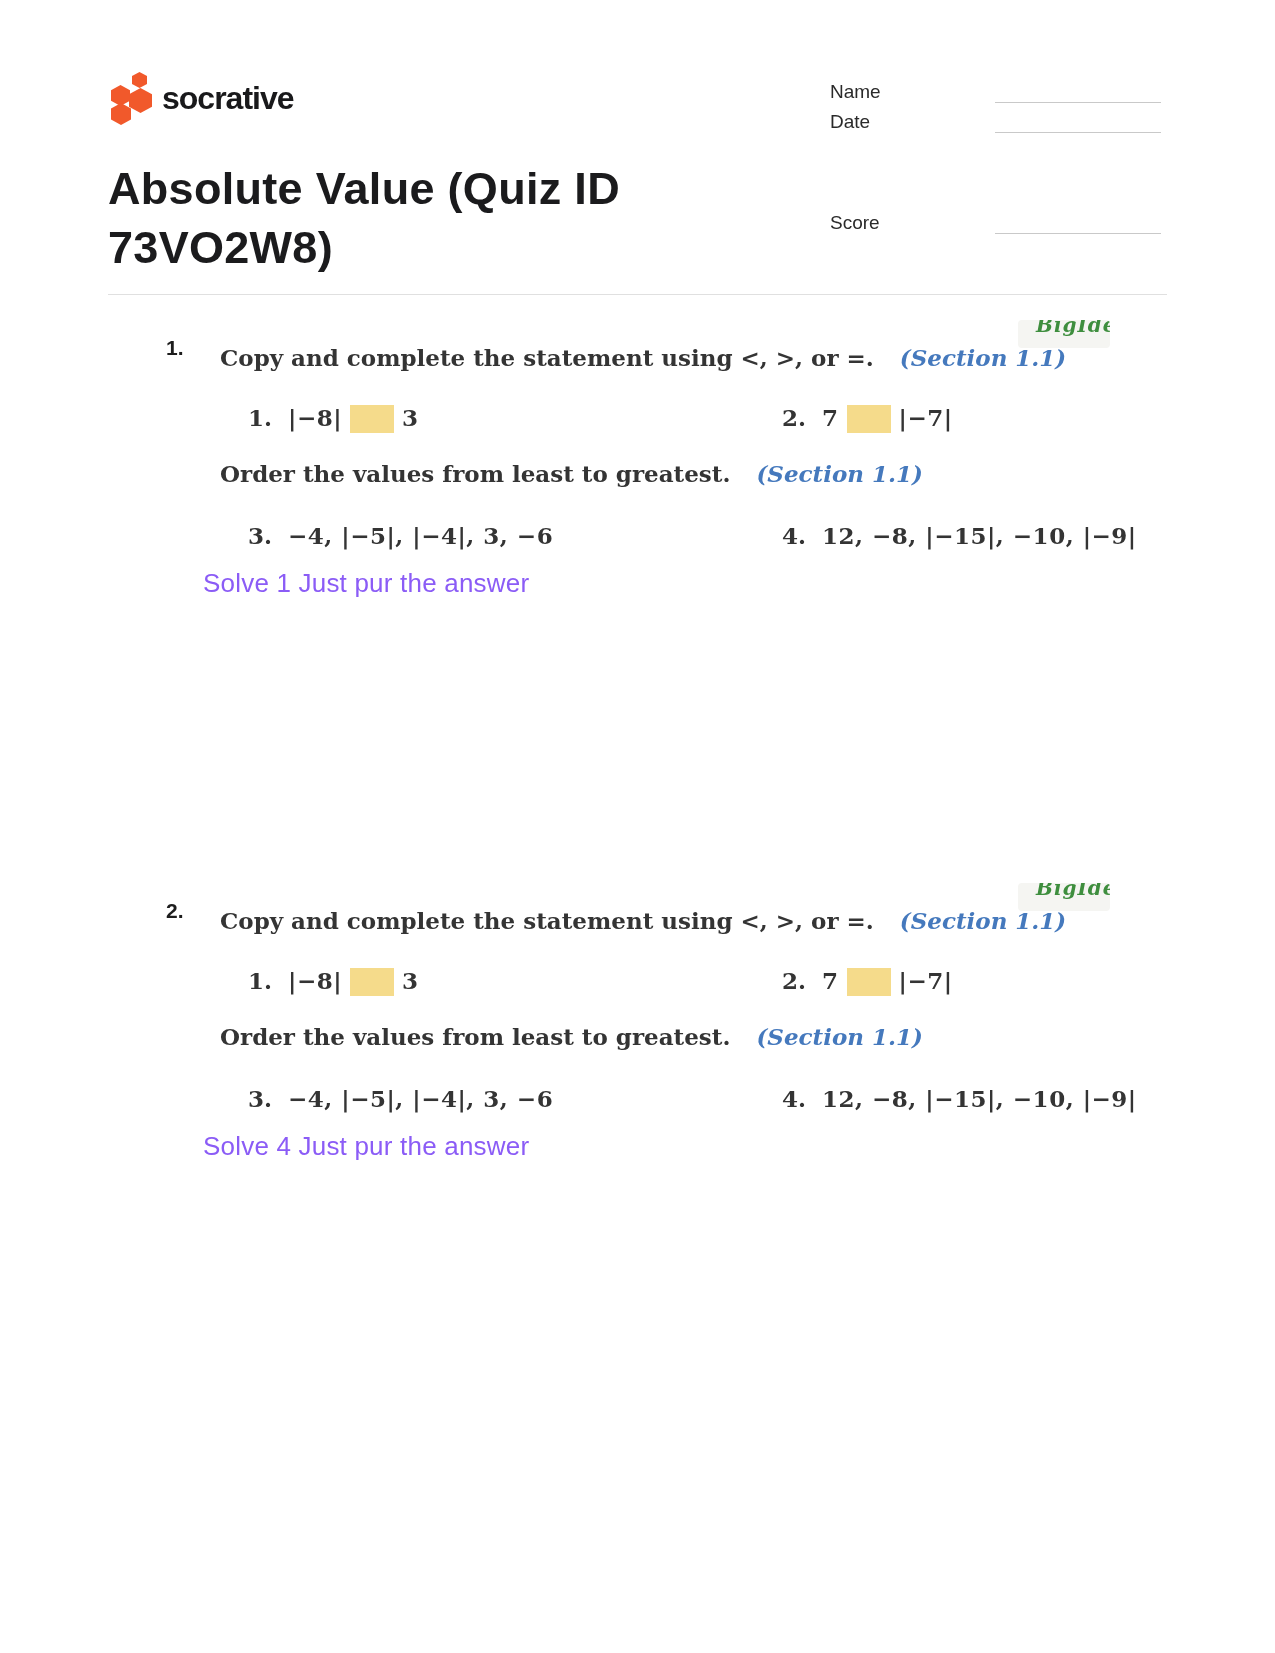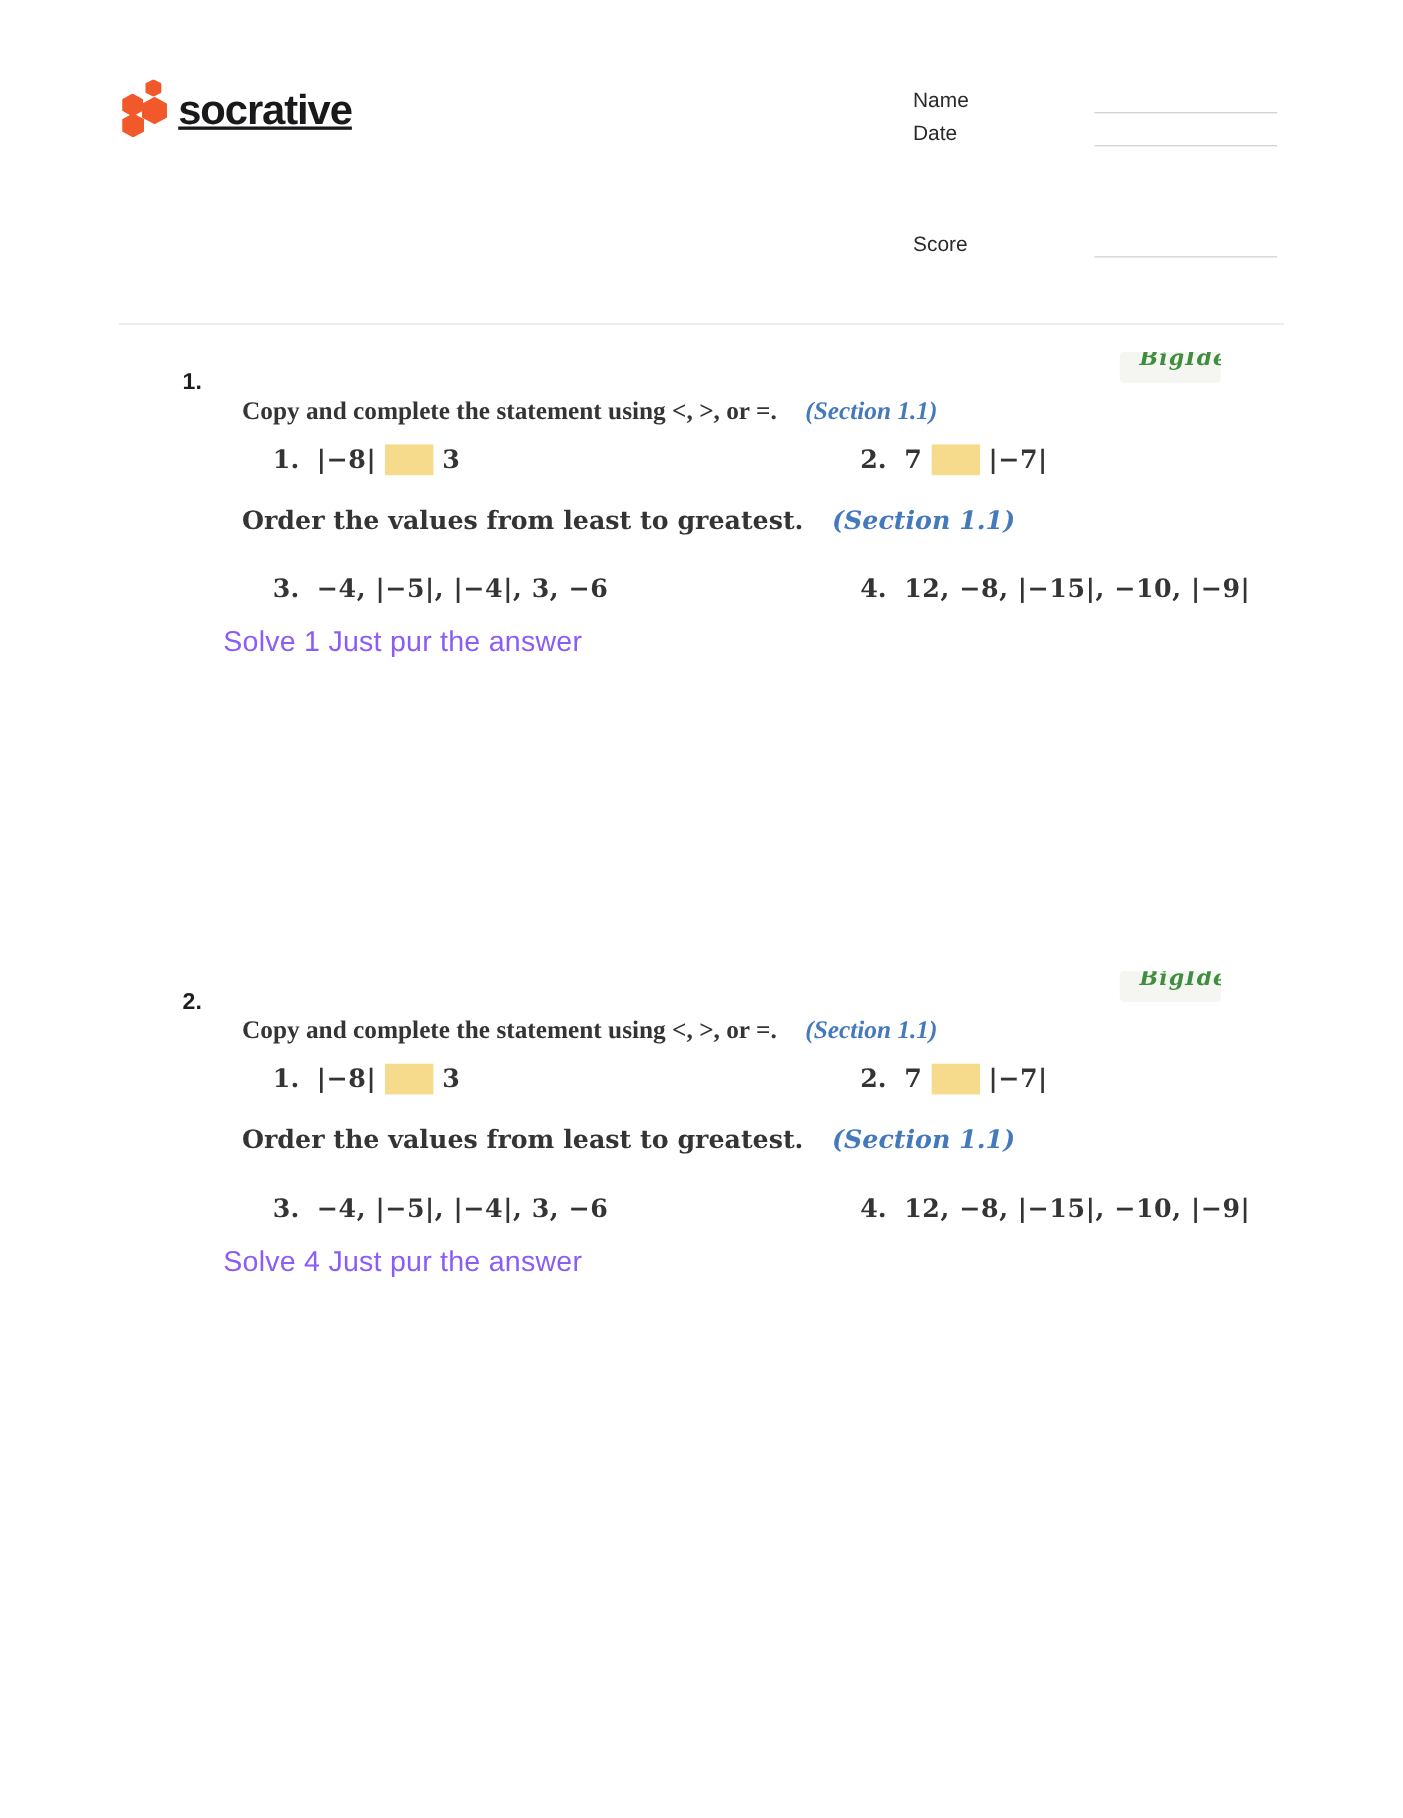--- a/index.html
+++ b/index.html
@@ -20,23 +20,22 @@
     background: #F1592B;
     clip-path: polygon(50% 0%, 100% 25%, 100% 75%, 50% 100%, 0% 75%, 0% 25%);
   }
   .hex-a { left: 29px; top: 2px;  width: 15px; height: 16px; }
   .hex-b { left: 26px; top: 18px; width: 23px; height: 25px; }
   .hex-c { left: 8px;  top: 15px; width: 19px; height: 21px; }
   .hex-d { left: 8px;  top: 33px; width: 20px; height: 22px; }
 
   .brand-text {
     position: absolute; left: 162px; top: 80px;
-    font-size: 38px; font-weight: 700; letter-spacing: -1px;
+    font-size: 32px; font-weight: 700; letter-spacing: -1px;
     color: #19191b;
-    text-decoration: underline;
   }
 
   .field-row { position: absolute; left: 830px; width: 152px; 
     font-size: 19px; color: #2a2a2a; }
   .field-line { position: absolute; left: 995px; width: 166px; height: 0;
     border-top: 1.5px solid #c9c9c9; }
 
   .page-title {
     position: absolute; left: 108px; top: 160px; width: 580px;
     font-size: 45px; line-height: 1.3; font-weight: 600;
@@ -60,21 +59,21 @@
   .ex { font-family: "DejaVu Serif", "Liberation Serif", serif; color: #343434; }
 
   .wm-box { position: absolute; left: 1018px; top: -16px; width: 92px; height: 28px;
     background: #f5f5f2; border-radius: 4px; overflow: hidden; font-style: italic; }
   .wm-text { position: absolute; left: 18px; top: -7px;
     font-family: "DejaVu Serif", serif;
     font-size: 20px; font-weight: 700; color: #3E8E3E; letter-spacing: 1px; }
 
   .ex-instr { position: absolute; left: 220px; white-space: nowrap;
     font-size: 23px; font-weight: 700; }
-  .instr-1 { top: 25px; font-family: Liberation Serif, serif; }
+  .instr-1 { top: 8px; }
   .instr-2 { top: 124px; }
   .section-ref { font-style: italic; font-weight: 700; color: #4579BD; margin-left: 26px; }
 
   .ex-row { position: absolute; left: 0; width: 1275px; height: 40px; margin-top: 16px; }
   .row-1 { top: 52px; }
   .row-2 { top: 170px; }
 
   .prob { position: absolute; white-space: nowrap; font-size: 23px; font-weight: 700; }
   .prob-left  { left: 248px; }
   .prob-right { left: 782px; }
@@ -103,20 +102,21 @@
     <div class="hex hex-d"></div>
   </div>
   <div class="brand-text">socrative</div>
 
   <div class="field-row" style="top: 81px;">Name</div>
   <div class="field-line" style="top: 102px;"></div>
 
   <div class="field-row" style="top: 111px;">Date</div>
   <div class="field-line" style="top: 132px;"></div>
 
+  <h1 class="page-title">Absolute Value (Quiz ID 73VO2W8)</h1>
 
   <div class="field-row" style="top: 212px;">Score</div>
   <div class="field-line" style="top: 233px;"></div>
 
   <div class="divider"></div>
 
   <div class="question q1">
     <div class="q-number">1.</div>
 
     <div class="wm-box">

